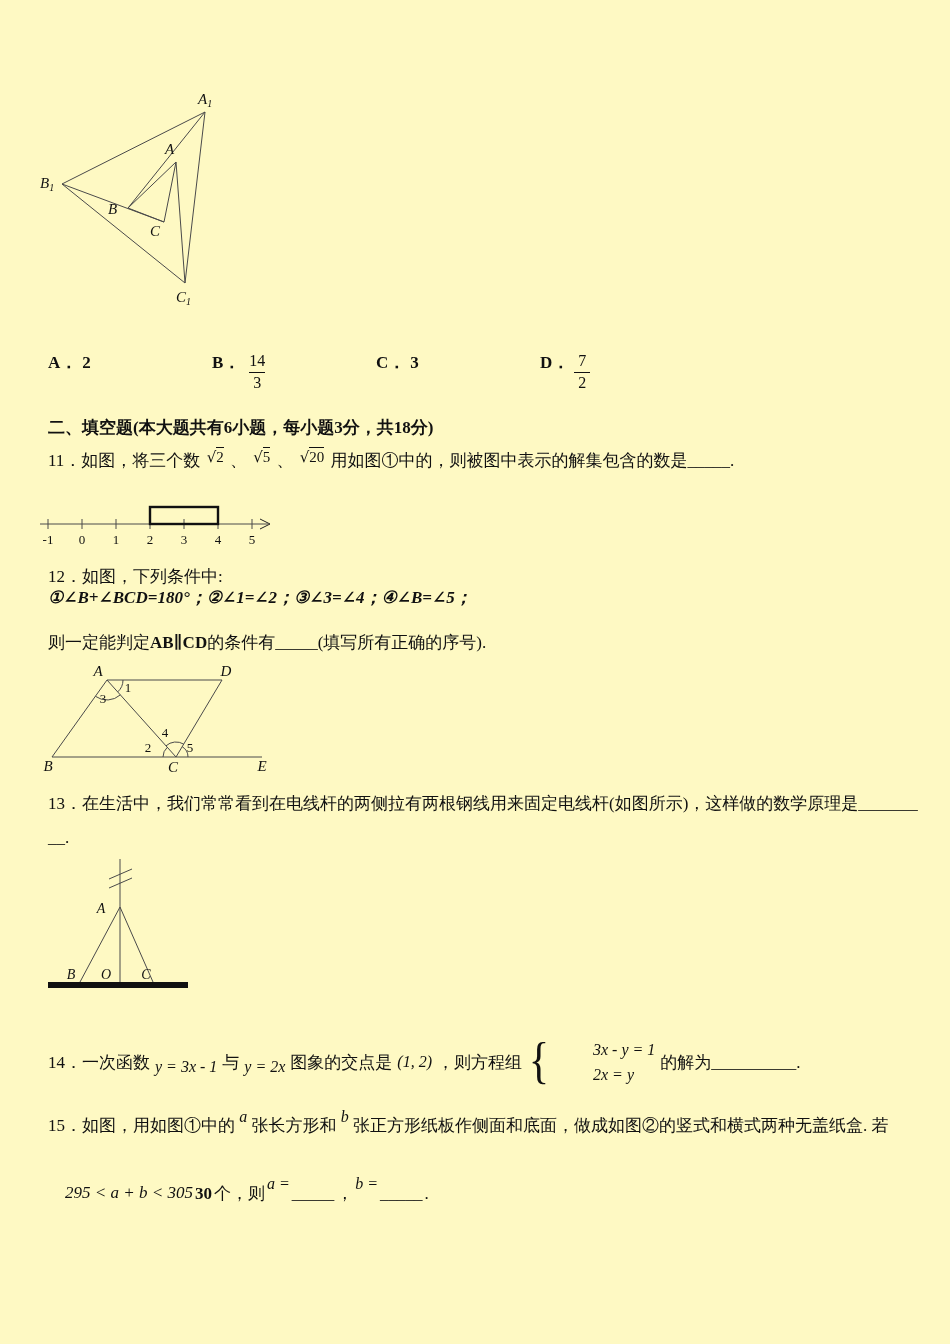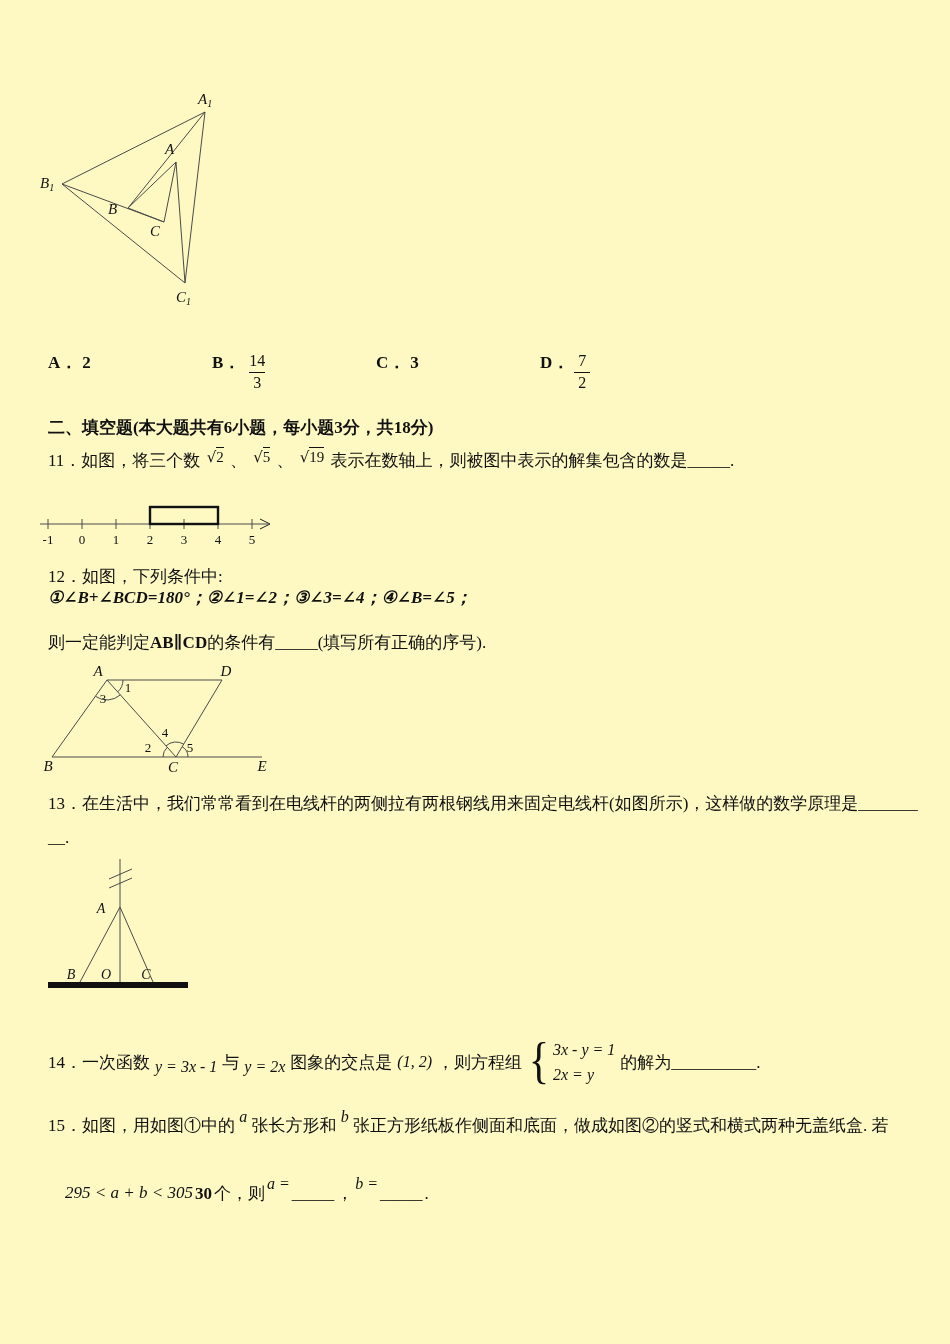--- a/index.html
+++ b/index.html
@@ -16,21 +16,21 @@
   .frac{display:inline-flex;flex-direction:column;align-items:center;line-height:1.05;
         font-family:"Liberation Serif",serif;font-size:16px;}
   .frac .fnum{padding:0 4px 2px;margin-top:20px;}
   .frac .fden{border-top:1.3px solid #111;padding:2px 4px 0;}
   .sqrt{display:inline-block;position:relative;top:-4px;font-size:15px;margin:0 2px;}
   .sqrt .rsign{font-family:"DejaVu Sans",sans-serif;}
   .sqrt .rad{border-top:1.2px solid #111;padding-top:1px;font-family:"Liberation Serif",serif;}
   .brace{font-size:50px;font-weight:300;line-height:1;display:inline-block;transform:scaleX(.85);
          font-family:"Liberation Serif",serif;position:relative;top:-2px;}
   .sysrows{display:inline-flex;flex-direction:column;gap:4px;margin-left:1px;}
-  .sysrows .math{line-height:21px;}
+  .sysrows .math{line-height:21px;margin-left:40px;}
   svg{display:block;}
   svg text{font-family:"Liberation Serif","DejaVu Serif",serif;fill:#111;}
   .figline{stroke:#4a4a4a;stroke-width:1;fill:none;}
   .figarc{stroke:#4a4a4a;stroke-width:1;fill:none;}
 </style>
 </head>
 <body>
 
 <div class="page">
 
@@ -78,22 +78,22 @@
   </div>
 
   <div class="abs t bold" style="left:48px;top:414px;">二、填空题(本大题共有6小题，每小题3分，共18分)</div>
 
   <div class="abs t" style="left:48px;top:447px;">
     <span>11．如图，将三个数</span>
     <span class="sqrt"><span class="rsign">√</span><span class="rad">2</span></span>
     <span>、</span>
     <span class="sqrt"><span class="rsign">√</span><span class="rad">5</span></span>
     <span>、</span>
-    <span class="sqrt"><span class="rsign">√</span><span class="rad">19</span></span>
-    <span>表示在数轴上，则被图中表示的解集包含的数是_____.</span>
+    <span class="sqrt"><span class="rsign">√</span><span class="rad">20</span></span>
+    <span>用如图①中的，则被图中表示的解集包含的数是_____.</span>
   </div>
 
   <svg class="abs" style="left:38px;top:500px;" width="250" height="52" viewBox="0 0 250 52">
     <g>
       <line class="figline" x1="2" y1="24" x2="230" y2="24" stroke="#222"></line>
       <path d="M 222 19 L 232 24 L 222 29" fill="none" stroke="#222" stroke-width="1"></path>
       <line class="figline" x1="10" y1="19" x2="10" y2="29" stroke="#222"></line>
       <line class="figline" x1="44" y1="19" x2="44" y2="29" stroke="#222"></line>
       <line class="figline" x1="78" y1="19" x2="78" y2="29" stroke="#222"></line>
       <line class="figline" x1="112" y1="19" x2="112" y2="29" stroke="#222"></line>

